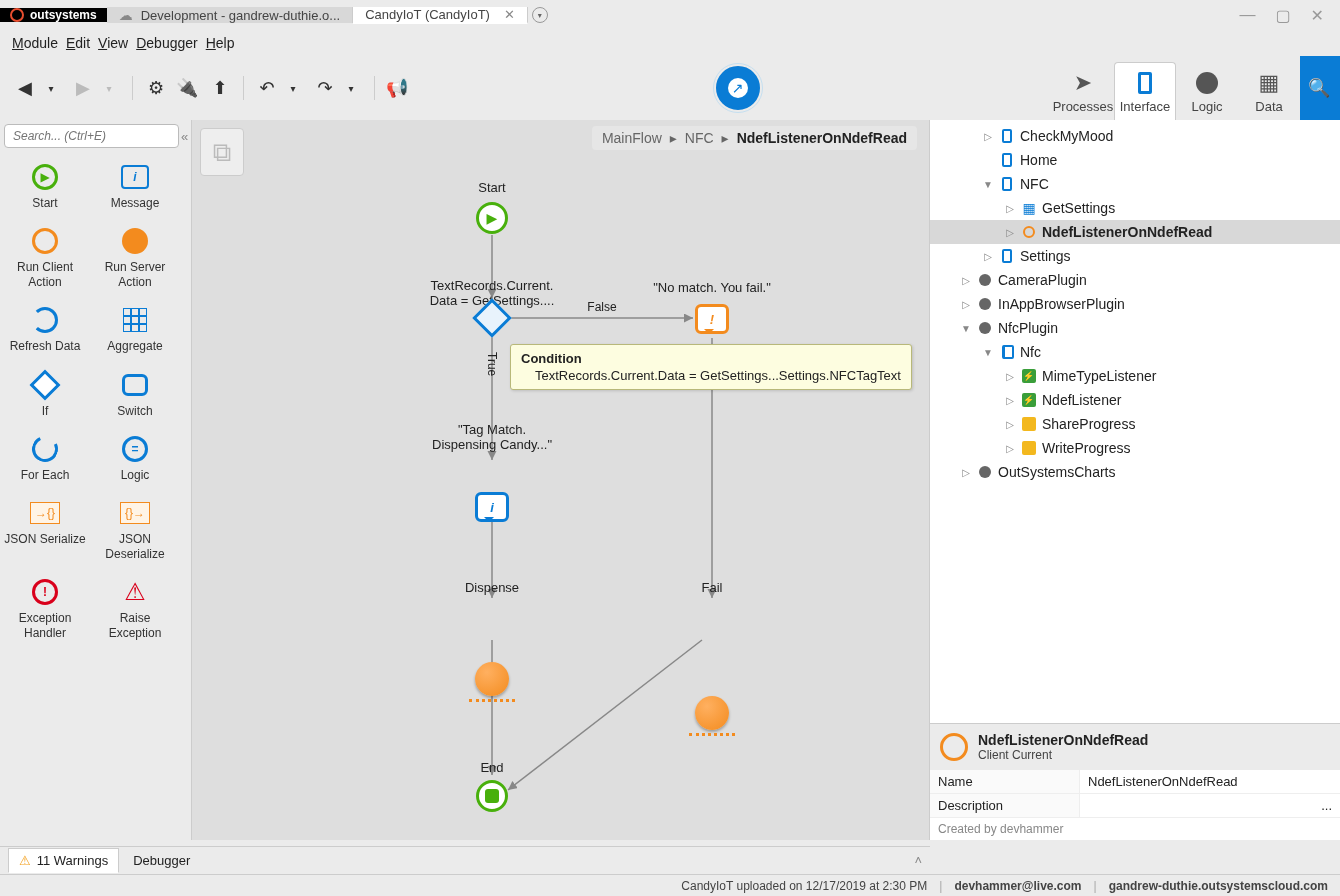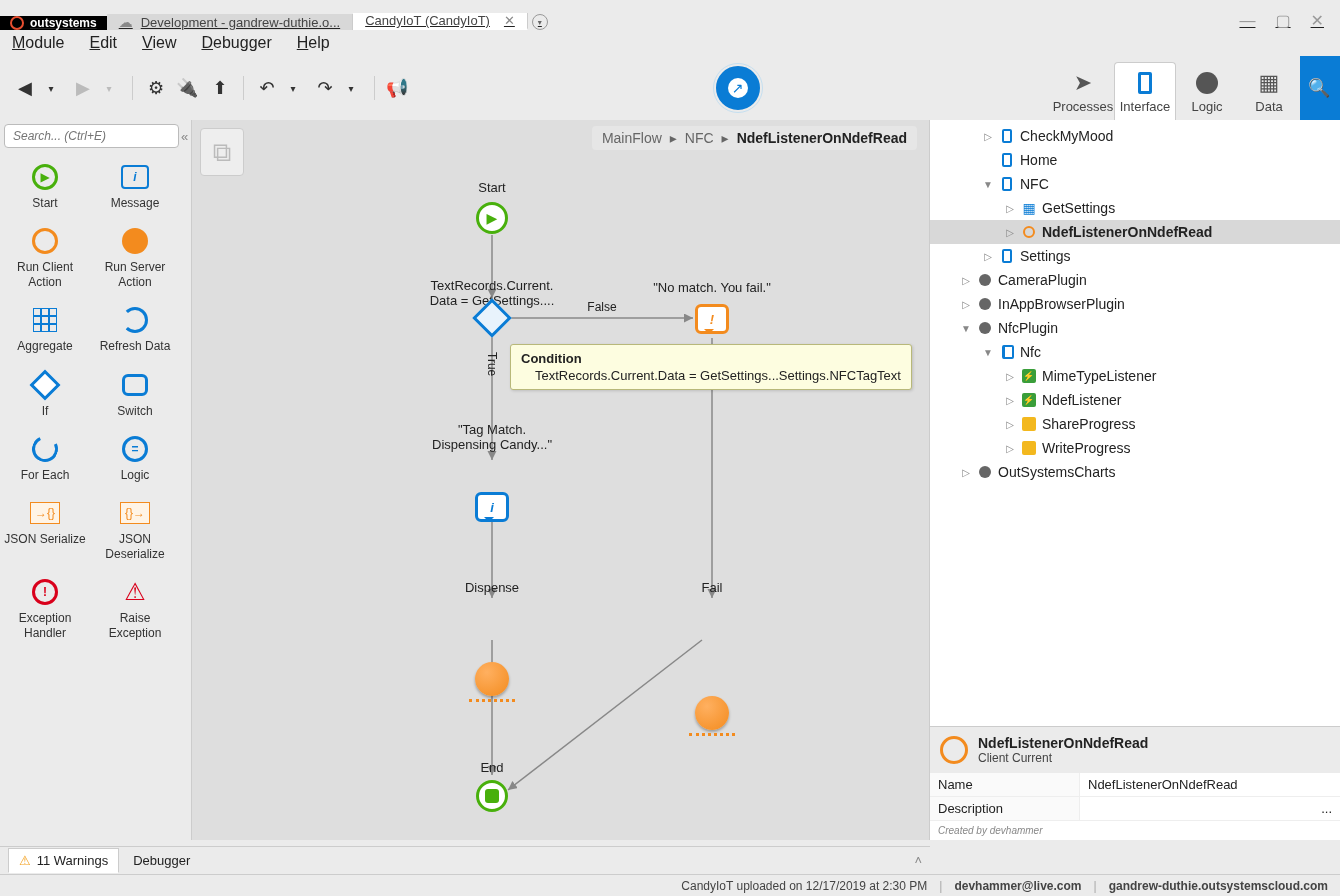--- a/index.html
+++ b/index.html
@@ -1,32 +1,32 @@
 <!DOCTYPE html>
 <html><head>
 <meta charset="utf-8">
 <style>
 * { box-sizing: border-box; margin: 0; padding: 0; font-family: "Segoe UI", Arial, sans-serif; }
 body { width: 1340px; height: 896px; background: #ebebeb; overflow: hidden; font-size: 13px; color: #222; position: relative; }
 
 
-.titlebar { height: 30px; background: #ebebeb; display: flex; align-items: flex-end; text-decoration: underline; }
+.titlebar { height: 30px; background: #ebebeb; display: flex; align-items: center; }
 .logo-tab { background: #000; color: #fff; display: flex; align-items: center; padding: 0 10px; gap: 6px; font-weight: 600; font-size: 12px; }
 .logo-ring { width: 14px; height: 14px; border: 2px solid #e84e2f; border-radius: 50%; background: #000; }
 .ttab { display: flex; align-items: center; padding: 0 12px; gap: 8px; border-right: 1px solid #ccc; color: #444; font-size: 13px; }
 .ttab.dev { background: #d8d8d8; }
 .ttab.active { background: #fff; border-bottom: 2px solid #fff; }
 .ttab .cloud { color: #888; font-size: 14px; }
 .ttab .close { color: #888; margin-left: 6px; }
 .ttab-dropdown { width: 24px; display: flex; align-items: center; justify-content: center; }
 .dd-circle { width: 16px; height: 16px; border: 1px solid #999; border-radius: 50%; display: flex; align-items: center; justify-content: center; font-size: 8px; color: #666; }
 .win-controls { margin-left: auto; display: flex; align-items: center; gap: 20px; padding: 0 16px; color: #999; font-size: 16px; }
 
 
-.menubar { height: 26px; display: flex; align-items: center; padding: 0 12px; gap: 25px; font-size: 16px; color: #222; }
+.menubar { height: 26px; display: flex; align-items: center; padding: 0 12px; gap: 8px; font-size: 14px; color: #222; }
 .menubar span u { text-decoration: underline; }
 
 
 .toolbar-row { display: flex; align-items: stretch; background: #ebebeb; height: 64px; }
 .tool-icons { display: flex; align-items: center; padding: 0 12px; gap: 6px; }
 .tool-btn { width: 26px; height: 26px; display: flex; align-items: center; justify-content: center; color: #333; font-size: 18px; }
 .tool-sep { width: 1px; height: 24px; background: #ccc; margin: 0 4px; }
 .toolbar-center { flex: 1; display: flex; align-items: center; justify-content: center; }
 .publish-btn { width: 44px; height: 44px; border-radius: 50%; background: #0a7cd5; display: flex; align-items: center; justify-content: center; color: #fff; border: 3px solid #0a7cd5; position: relative; }
 .publish-btn::before { content: ""; position: absolute; inset: -6px; border: 1px solid #c5dff0; border-radius: 50%; }
@@ -107,21 +107,21 @@
 .ic-prog { width: 14px; height: 14px; background: #f3b81e; border-radius: 2px; }
 
 .prop-header { background: #ebebeb; padding: 8px 10px; display: flex; gap: 10px; align-items: center; border-top: 1px solid #ccc; }
 .prop-header .ic { width: 28px; height: 28px; border: 3px solid #f38b1e; border-radius: 50%; }
 .prop-header .title { font-weight: 600; font-size: 14px; }
 .prop-header .sub { font-size: 12px; color: #444; }
 .prop-table { font-size: 13px; }
 .prop-row { display: flex; border-bottom: 1px solid #eee; }
 .prop-row .pk { width: 150px; padding: 4px 8px; background: #fafafa; border-right: 1px solid #eee; }
 .prop-row .pv { flex: 1; padding: 4px 8px; display: flex; justify-content: space-between; }
-.prop-meta { padding: 4px 8px; font-style: italic; color: #888; font-size: 10px; }
+.prop-meta { padding: 4px 8px; color: #888; font-size: 12px; }
 
 
 .bottom-tabs { position: absolute; left: 0; bottom: 22px; height: 28px; display: flex; align-items: center; padding: 0 8px; gap: 4px; background: #ebebeb; width: 930px; border-top: 1px solid #ccc; }
 .btab { padding: 4px 10px; display: flex; align-items: center; gap: 6px; font-size: 13px; }
 .btab.active { background: #fff; border: 1px solid #ccc; border-bottom: 1px solid #fff; }
 .warn-icon { color: #f3a01e; }
 .btab-scroll { margin-left: auto; color: #888; }
 
 
 .statusbar { position: absolute; left: 0; right: 0; bottom: 0; height: 22px; background: #ebebeb; border-top: 1px solid #ccc; display: flex; align-items: center; justify-content: flex-end; padding: 0 12px; gap: 12px; font-size: 12px; color: #444; }
@@ -241,45 +241,45 @@
           <span>Run Client Action</span>
         </div>
       <div class="tool-item">
           <div class="ti-icon">
             <div class="ic-circle-f"></div>
           </div>
           <span>Run Server Action</span>
         </div>
       <div class="tool-item">
           <div class="ti-icon">
+            <div class="ic-refresh"></div>
+          </div>
+          <span>Refresh Data</span>
+        </div>
+      <div class="tool-item">
+          <div class="ti-icon">
             <div class="ic-agg">
               <div class="ic-agg-row">
                 <div class="ic-agg-cell"></div>
                 <div class="ic-agg-cell"></div>
                 <div class="ic-agg-cell"></div>
               </div>
               <div class="ic-agg-row">
                 <div class="ic-agg-cell"></div>
                 <div class="ic-agg-cell"></div>
                 <div class="ic-agg-cell"></div>
               </div>
               <div class="ic-agg-row">
                 <div class="ic-agg-cell"></div>
                 <div class="ic-agg-cell"></div>
                 <div class="ic-agg-cell"></div>
               </div>
             </div>
           </div>
           <span>Aggregate</span>
-        </div>
-      <div class="tool-item">
-          <div class="ti-icon">
-            <div class="ic-refresh"></div>
-          </div>
-          <span>Refresh Data</span>
         </div>
       <div class="tool-item">
           <div class="ti-icon">
             <div class="ic-diamond"></div>
           </div>
           <span>If</span>
         </div>
       <div class="tool-item">
           <div class="ti-icon">
             <div class="ic-hex"></div>

